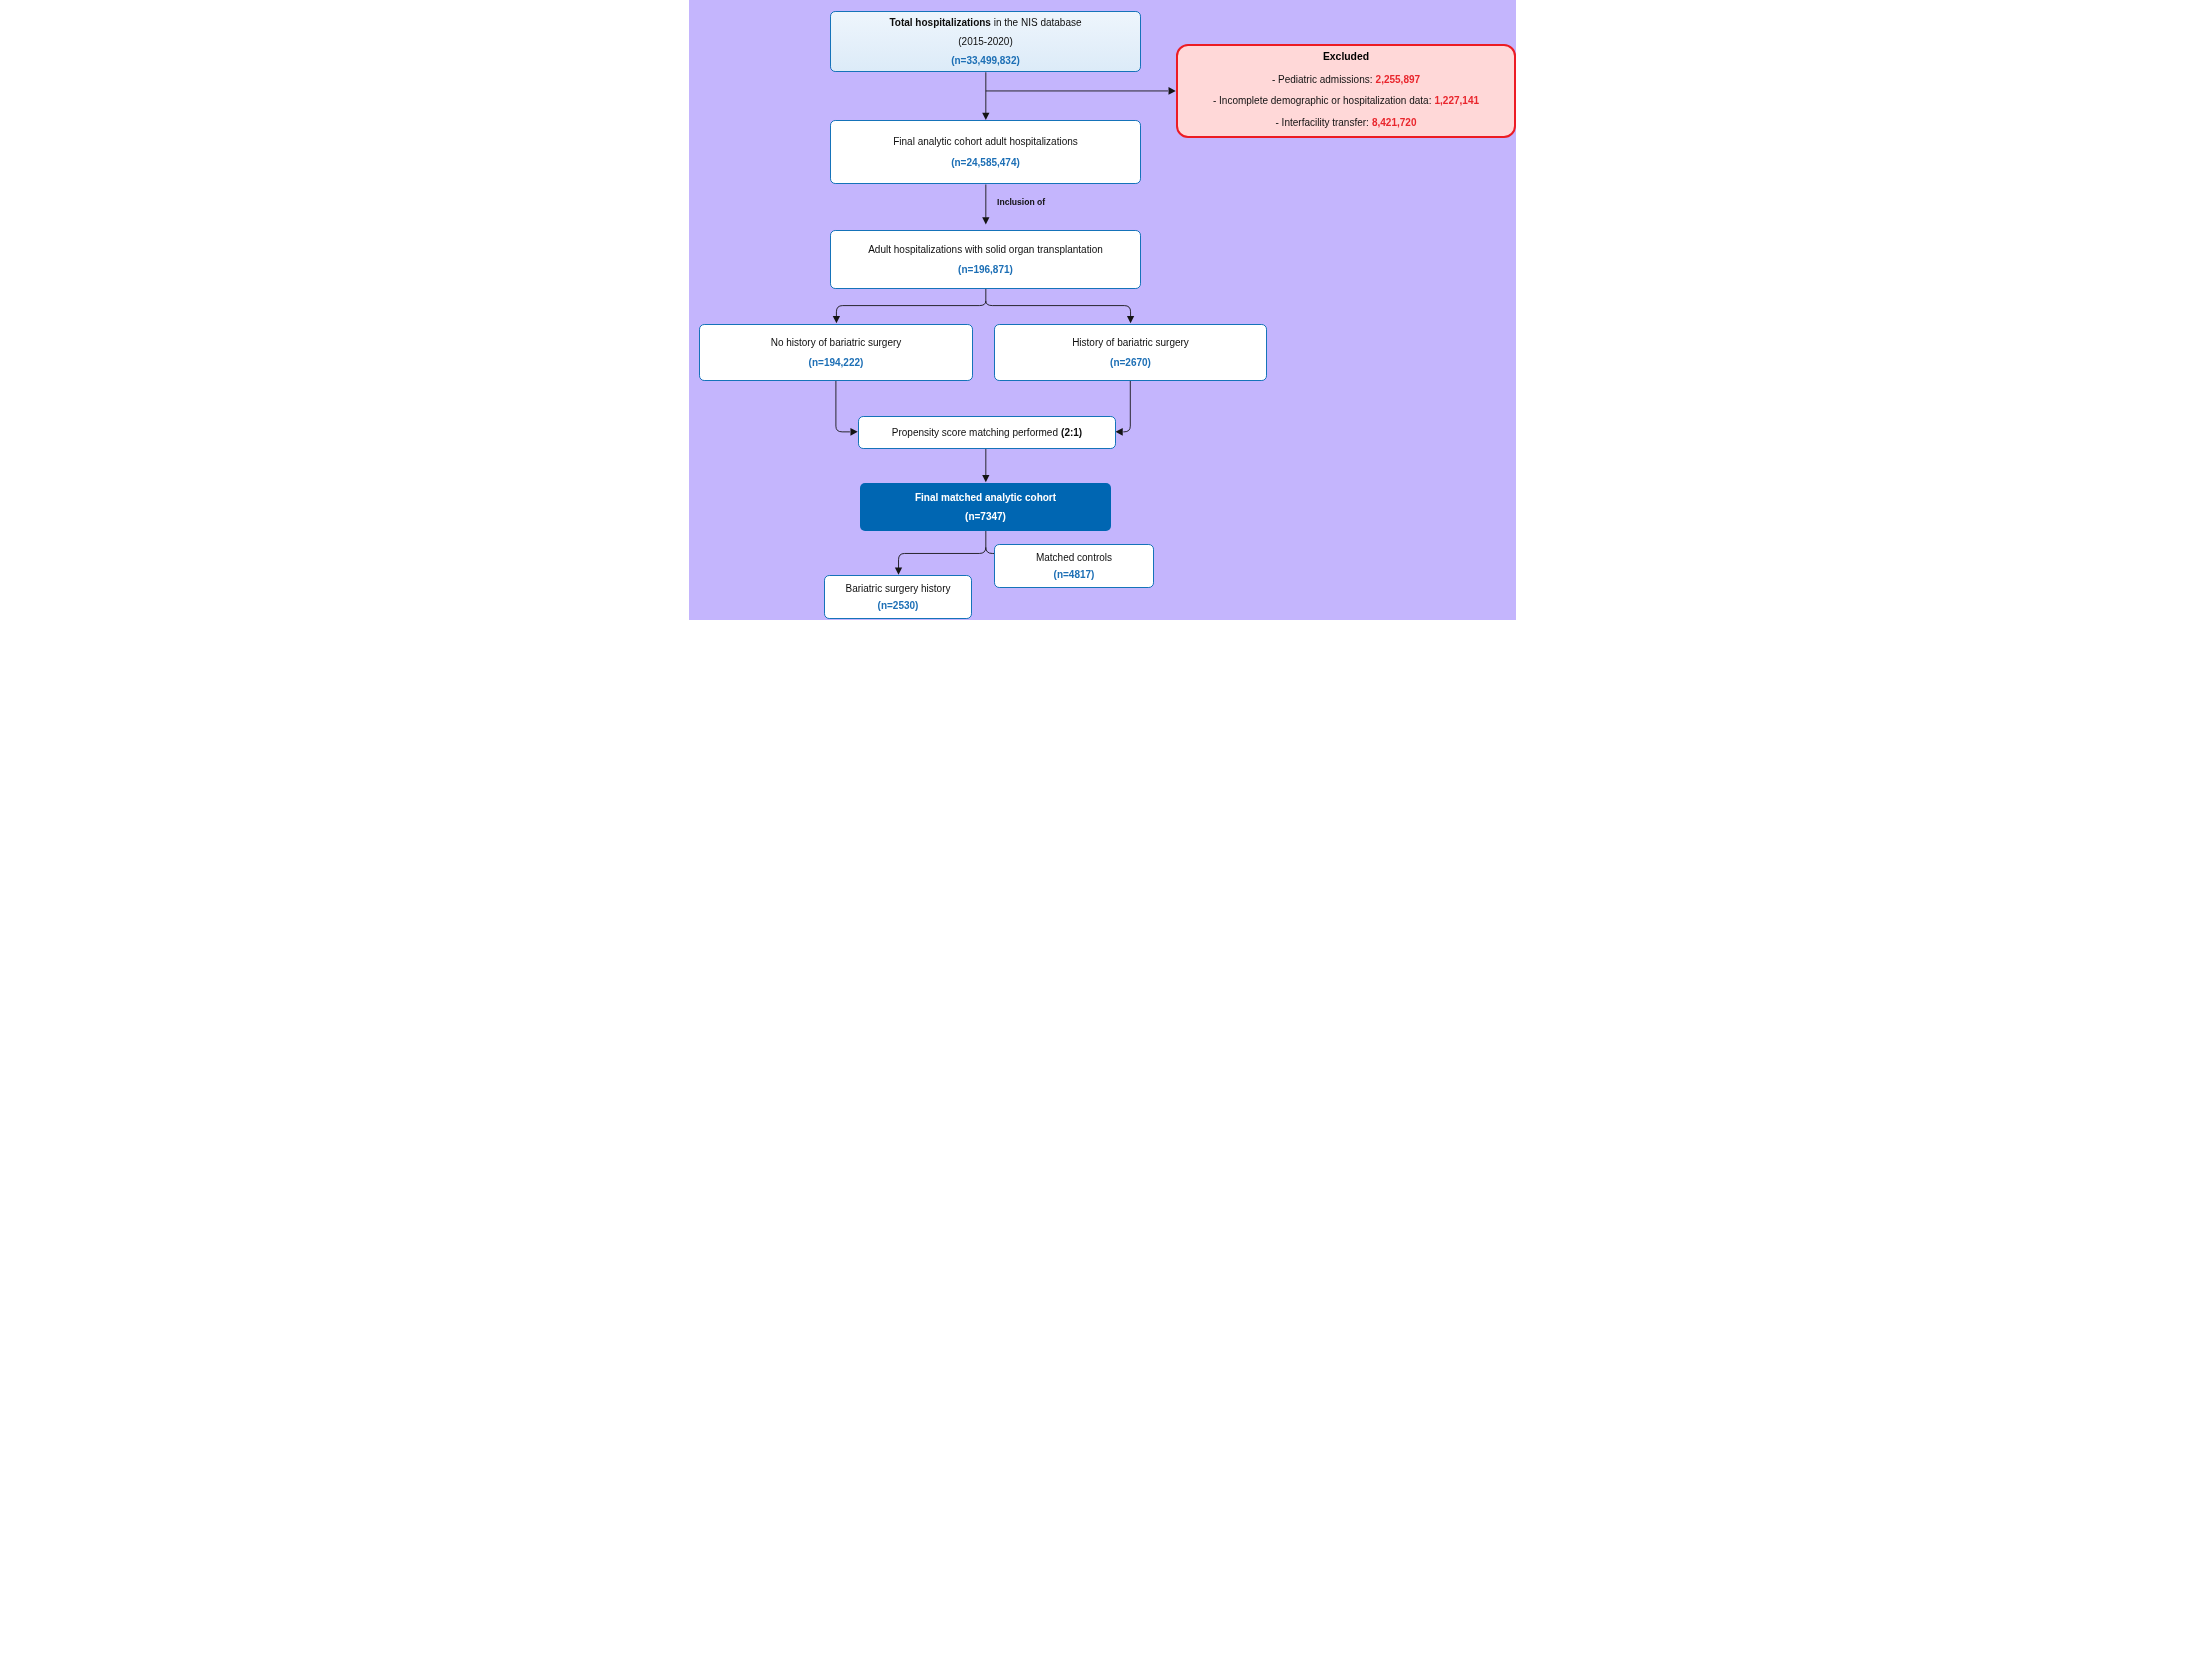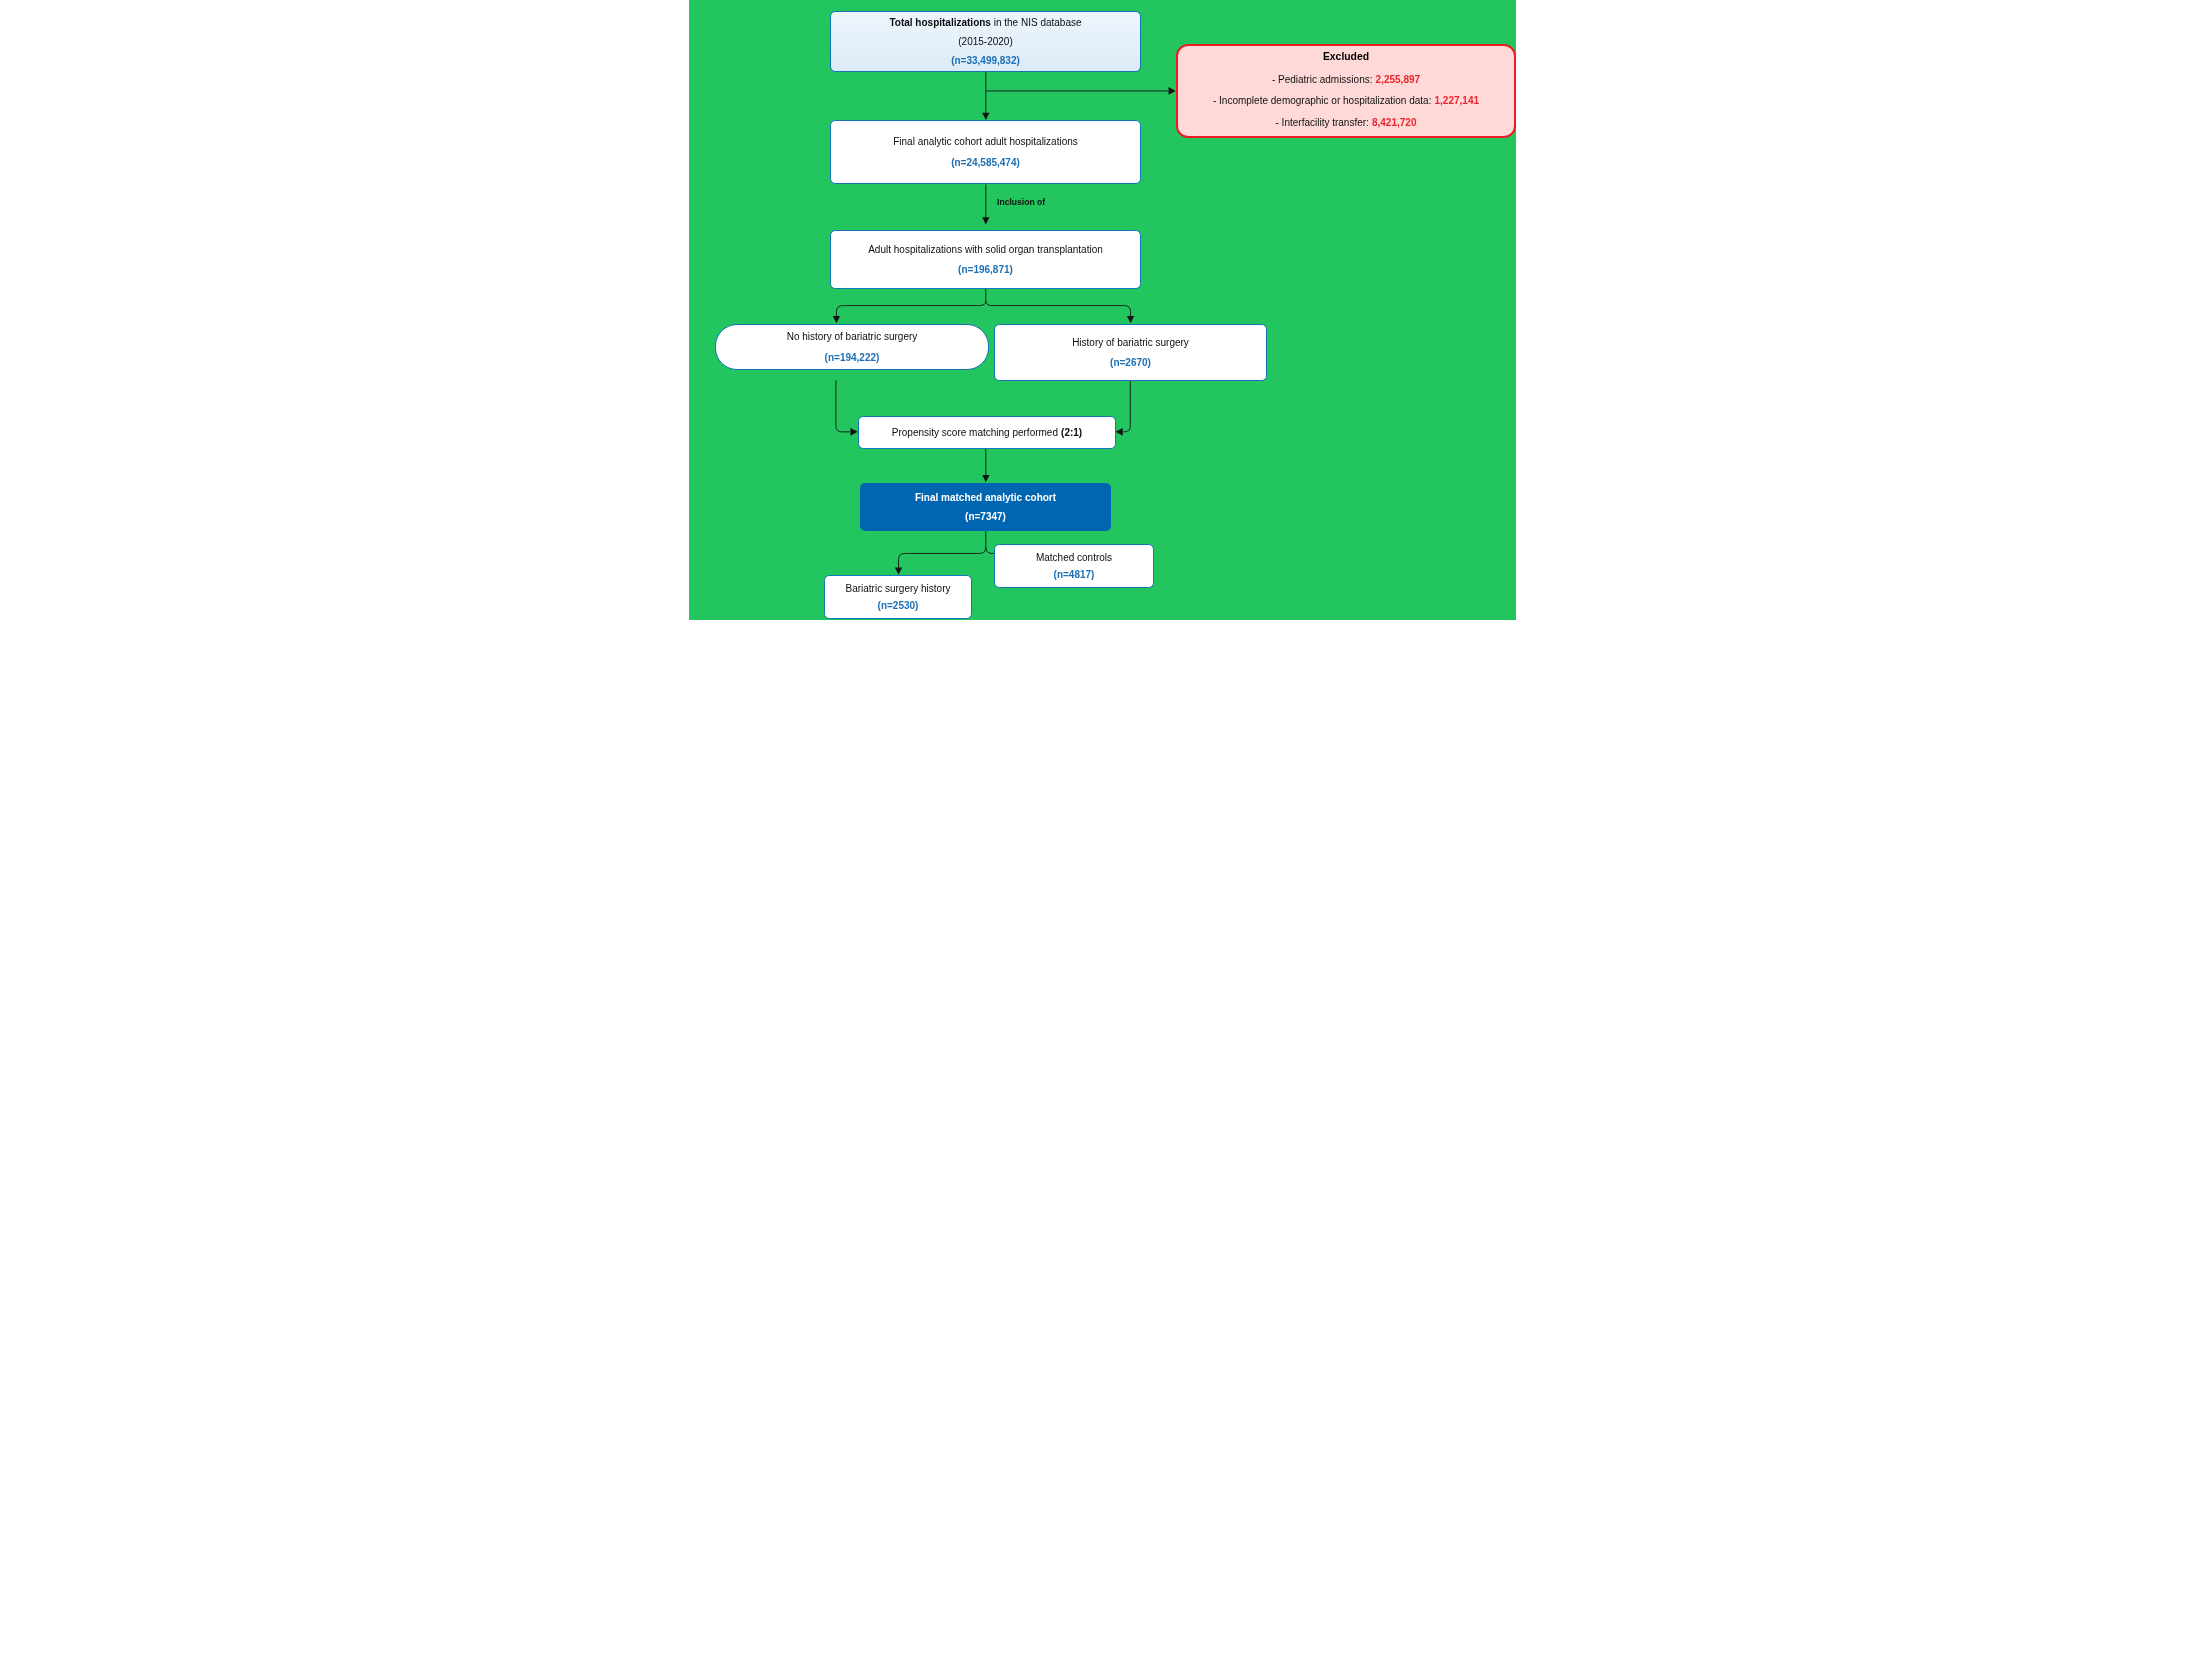--- a/index.html
+++ b/index.html
@@ -2,21 +2,21 @@
 <html style="font-size:8.3px"><head>
 <meta charset="utf-8">
 <style>
   html,body{margin:0;padding:0;background:#ffffff;}
   .stage{
     position:relative;
     width:827px;height:620px;
     margin:0 auto;
     font-family:"Liberation Sans",sans-serif;
     color:#0d0d0d;
-    background:#22c55e;
+    background:#c4b5fd;
     overflow:hidden;
   }
   .connectors{position:absolute;left:0;top:0;width:827px;height:620px;}
   .box{
     position:absolute;
     box-sizing:border-box;
     border:1.6px solid #1573b9;
     border-radius:5.2px;
     background:#ffffff;
     display:flex;flex-direction:column;
@@ -116,21 +116,21 @@
     <div class="n">(n=24,585,474)</div>
   </div>
 
   <div class="inclusion-label" style="left:308px;top:197px;">Inclusion of</div>
 
   <div class="box" style="left:141px;top:230px;width:311px;height:59px;">
     <div class="t">Adult hospitalizations with solid organ transplantation</div>
     <div class="n">(n=196,871)</div>
   </div>
 
-  <div class="box" style="left:26px;top:324px;width:274px;height:46px;border-radius:22px;">
+  <div class="box" style="left:10px;top:324px;width:274px;height:57px;">
     <div class="t">No history of bariatric surgery</div>
     <div class="n">(n=194,222)</div>
   </div>
 
   <div class="box" style="left:305px;top:324px;width:273px;height:57px;">
     <div class="t">History of bariatric surgery</div>
     <div class="n">(n=2670)</div>
   </div>
 
   <div class="box" style="left:169px;top:416px;width:258px;height:33px;">

